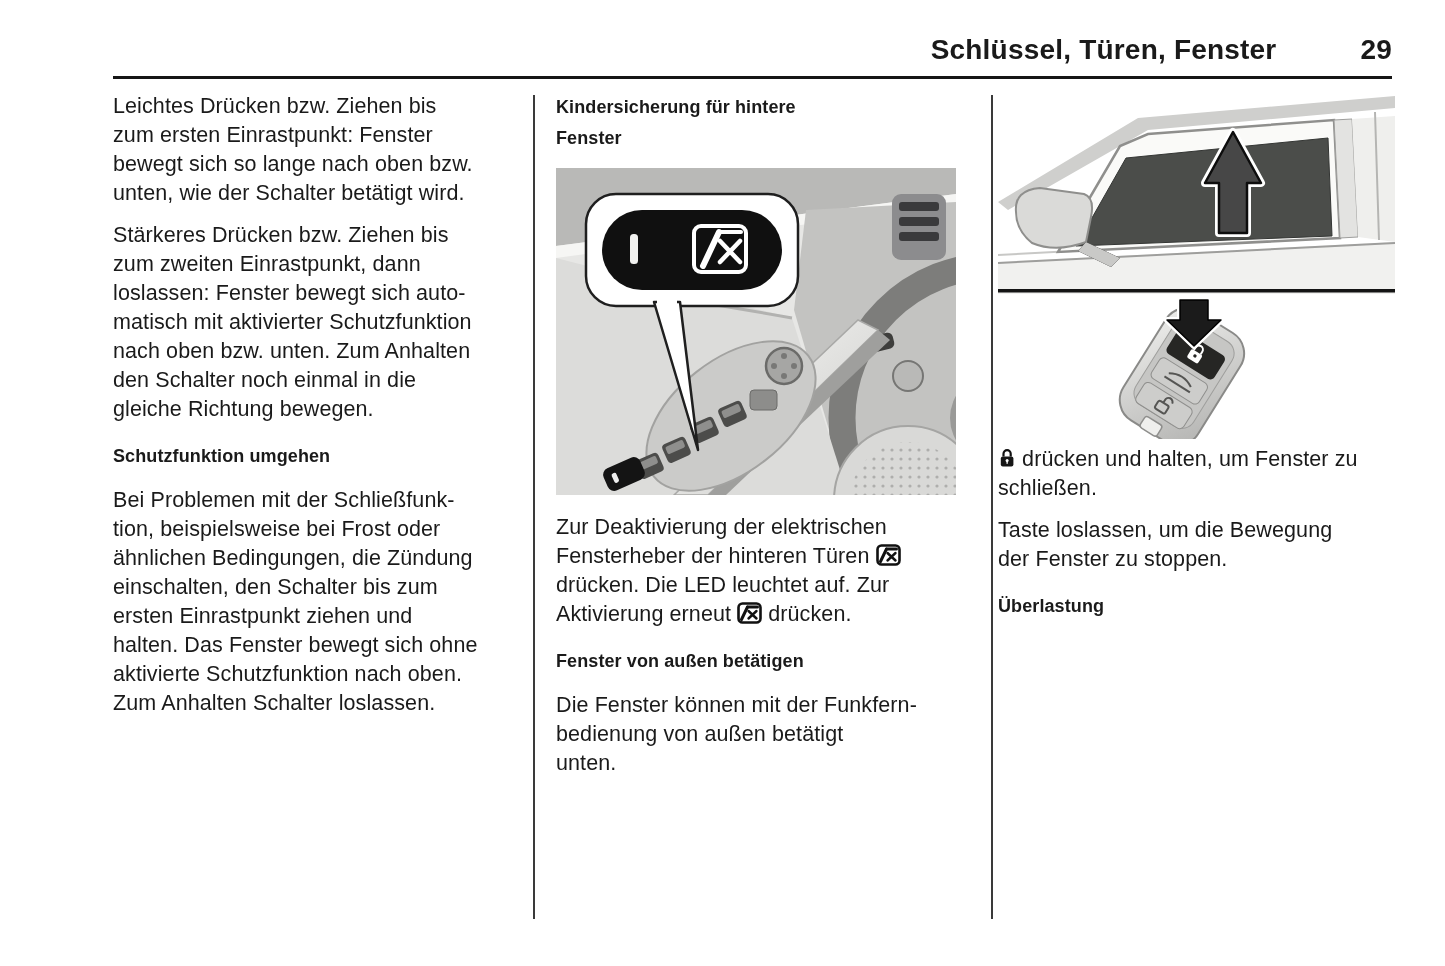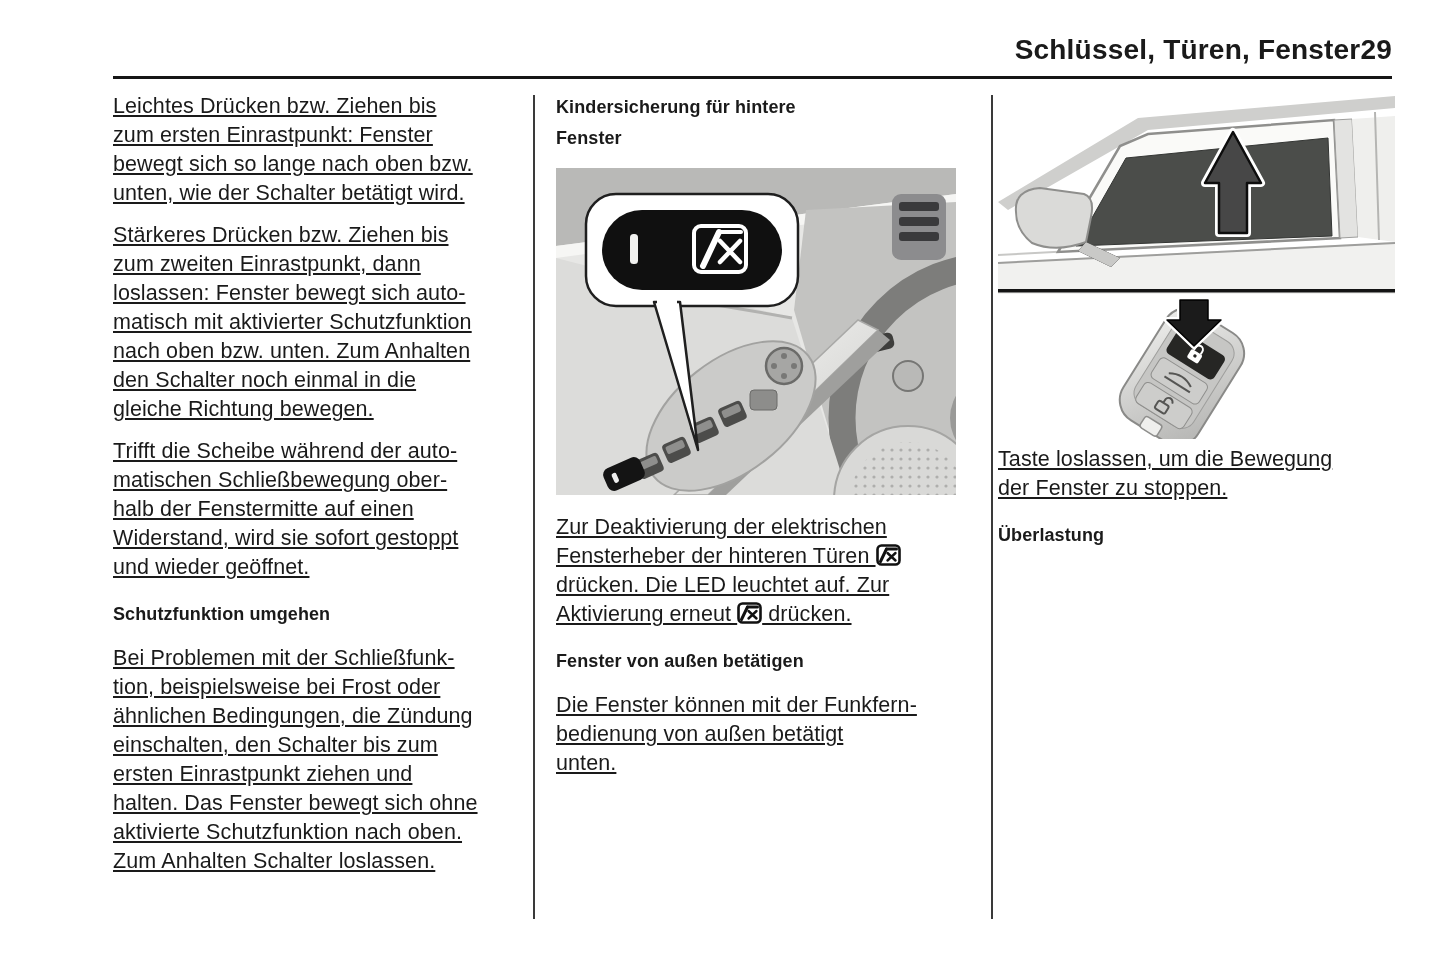--- a/index.html
+++ b/index.html
@@ -3,39 +3,39 @@
 <meta charset="utf-8">
 <style>
   html,body { margin:0; padding:0; }
   body {
     width:1445px; height:966px; position:relative; overflow:hidden;
     background:#ffffff; color:#1a1a1a;
     font-family:"Liberation Sans", sans-serif;
   }
   .page-header {
     position:absolute; left:113px; right:53px; top:34px;
-    display:flex; justify-content:flex-end; align-items:baseline; 
+    display:flex; justify-content:flex-end; align-items:baseline; gap:84px;
     font-weight:700; font-size:28px; letter-spacing:0.2px;
   }
   .header-rule {
     position:absolute; left:113px; right:53px; top:76px; height:2.5px;
     background:#161616;
   }
   .vdiv { position:absolute; top:95px; height:824px; width:1.5px; background:#3a3a3a; }
   .vdiv.d1 { left:533px; }
   .vdiv.d2 { left:991px; }
 
   .col { position:absolute; top:92px; }
   .col.left   { left:113px; width:402px; }
   .col.middle { left:556px; width:400px; }
   .col.right  { left:998px; width:397px; top:90px; }
 
   p.body {
     font-size:21.5px; line-height:29px; margin:0 0 13px;
-    white-space:pre-line; letter-spacing:0.1px;text-decoration:underline;
+    white-space:pre-line; letter-spacing:0.1px;
   }
   h2.hd {
     font-size:18px; line-height:31px; font-weight:700;
     margin:17px 0 14px; white-space:pre-line; letter-spacing:0.1px;
   }
   h2.hd.first { margin-top:0; }
 
   .figure { display:block; }
   .fig-door { margin:14px 0 6px; }
   .fig-window { margin:0; }
@@ -60,25 +60,20 @@
 zum ersten Einrastpunkt: Fenster
 bewegt sich so lange nach oben bzw.
 unten, wie der Schalter betätigt wird.</p>
   <p class="body">Stärkeres Drücken bzw. Ziehen bis
 zum zweiten Einrastpunkt, dann
 loslassen: Fenster bewegt sich auto-
 matisch mit aktivierter Schutzfunktion
 nach oben bzw. unten. Zum Anhalten
 den Schalter noch einmal in die
 gleiche Richtung bewegen.</p>
-  <p class="body">Trifft die Scheibe während der auto-
-matischen Schließbewegung ober-
-halb der Fenstermitte auf einen
-Widerstand, wird sie sofort gestoppt
-und wieder geöffnet.</p>
   <h2 class="hd">Schutzfunktion umgehen</h2>
   <p class="body">Bei Problemen mit der Schließfunk-
 tion, beispielsweise bei Frost oder
 ähnlichen Bedingungen, die Zündung
 einschalten, den Schalter bis zum
 ersten Einrastpunkt ziehen und
 halten. Das Fenster bewegt sich ohne
 aktivierte Schutzfunktion nach oben.
 Zum Anhalten Schalter loslassen.</p>
 </div>
@@ -251,17 +246,24 @@
         <rect x="-7" y="34" width="12" height="9" rx="2" fill="none" stroke="#555553" stroke-width="2"></rect>
       </g>
       <rect x="-10" y="54" width="20" height="13" rx="3" fill="#efefed" stroke="#8f8f8d" stroke-width="1.5"></rect>
     </g>
     <g>
       <path d="M182 3 h28 v20 h13 l-27 26 l-27 -26 h13 Z" fill="none" stroke="#ffffff" stroke-width="6" stroke-linejoin="round"></path>
       <path d="M182 3 h28 v20 h13 l-27 26 l-27 -26 h13 Z" fill="#1b1b1b" stroke="#000000" stroke-width="1.5" stroke-linejoin="round"></path>
     </g>
   </svg>
 
+  <p class="body" style="margin-top:6px;"><svg class="inline-icon" width="18" height="22" viewBox="0 0 18 22">
+        <path d="M5.5 9.5 V6.8 a3.6 3.6 0 0 1 7.2 0 V9.5" fill="none" stroke="#111" stroke-width="2.2"></path>
+        <rect x="2.8" y="9.5" width="12.6" height="10" rx="2" fill="#161616"></rect>
+        <circle cx="9.1" cy="13.6" r="1.5" fill="#fff"></circle>
+        <rect x="8.5" y="13.8" width="1.3" height="3" fill="#fff"></rect>
+      </svg><span> drücken und halten, um Fenster zu
+schließen.</span></p>
 
   <p class="body">Taste loslassen, um die Bewegung
 der Fenster zu stoppen.</p>
   <h2 class="hd">Überlastung</h2>
 </div>
 
 </body></html>

